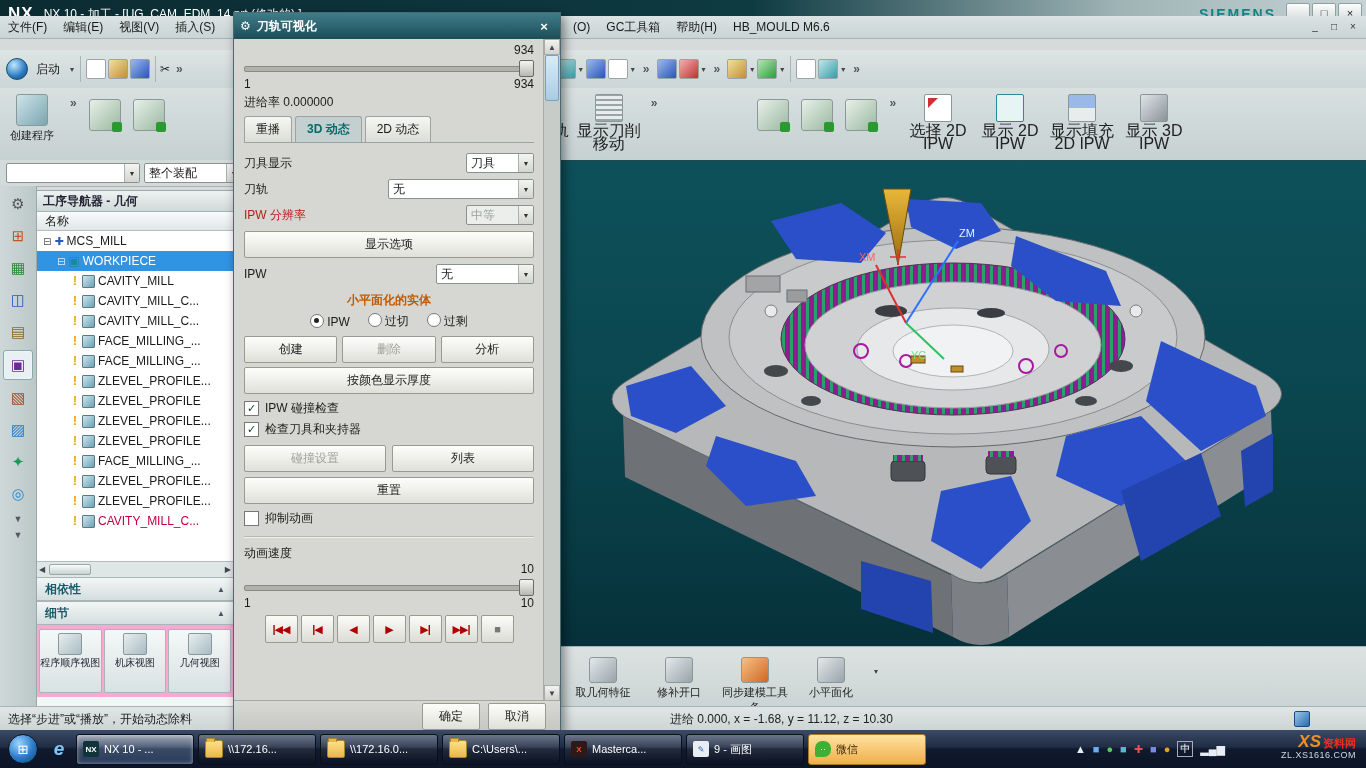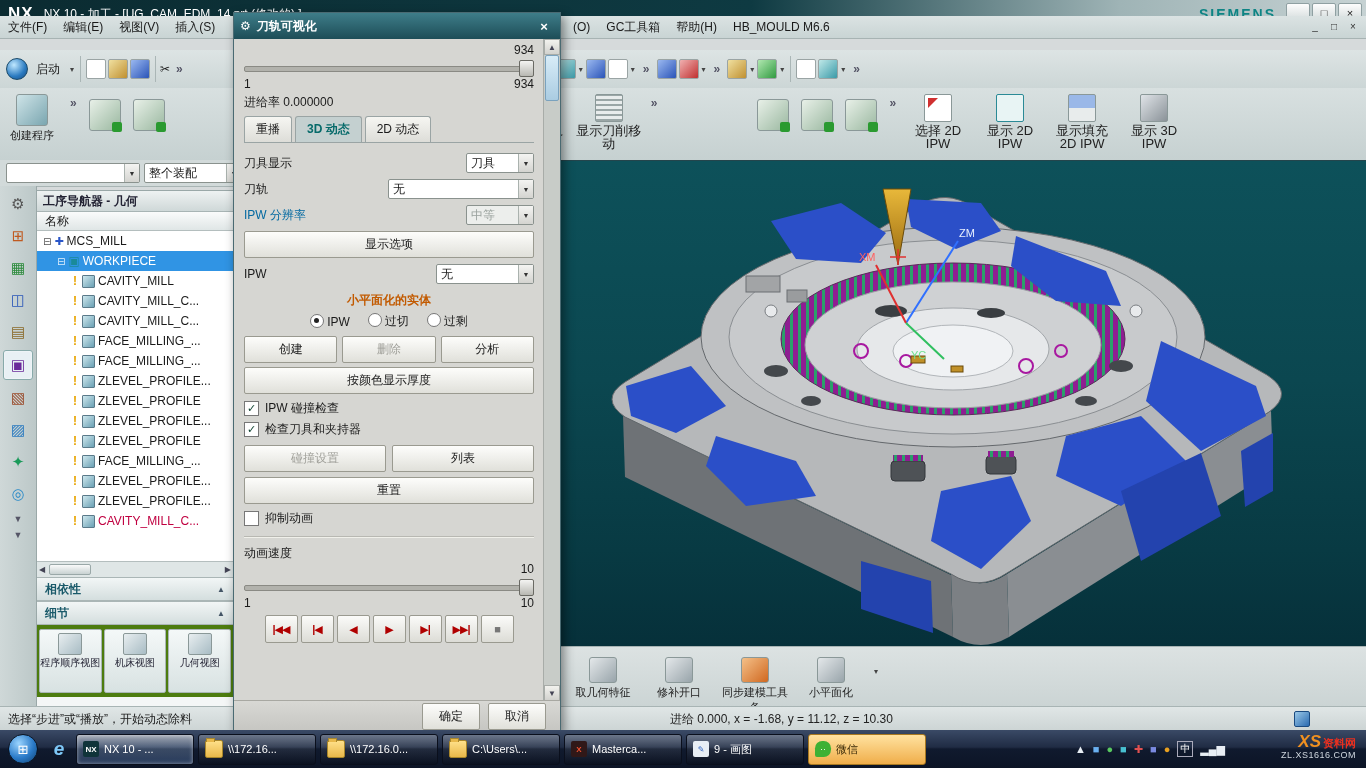--- a/index.html
+++ b/index.html
@@ -33,21 +33,21 @@
   .mi.c1{background:linear-gradient(135deg,#bfe8e8,#3a9aa8)}
   .mi.c2{background:linear-gradient(135deg,#9ab8f0,#2a54b8)}
   .mi.c3{background:linear-gradient(135deg,#f0e0a0,#c09030)}
   .mi.c4{background:linear-gradient(135deg,#f0b0b0,#c03030)}
   .mi.c5{background:linear-gradient(135deg,#b0e8b0,#309a40)}
   .mi.flat{background:#fff}
   .sep{width:1px;height:26px;background:#aab6b6;margin:0 4px;display:inline-block}
   .dd{font-size:8px;color:#444;margin:0 2px}
   .ovf{color:#556;font-weight:bold;margin:0 6px}
   .orb{width:20px;height:20px;border-radius:50%;background:radial-gradient(circle at 35% 30%,#bfe8ff,#2a7ac0 60%,#184a80);display:inline-block;vertical-align:middle;border:1px solid #1a4a6a}
-  .rbtn{width:72px;text-align:center;font-size:13px;color:#222;padding-top:4px;line-height:13px}
+  .rbtn{width:72px;text-align:center;font-size:16px;color:#222;padding-top:4px;line-height:13px}
   .rbtn .bi{width:26px;height:26px;margin:2px auto;border:1px solid #8a9898;border-radius:2px;background:#f2f4f4;position:relative}
   .bi.pathz{background:repeating-linear-gradient(45deg,#0a9aa0 0 2px,#eef4f4 2px 6px)}
   .bi.pathr{background:repeating-linear-gradient(45deg,#0a9aa0 0 2px,#eef4f4 2px 6px)}
   .bi.pathr::after{content:"";position:absolute;right:1px;bottom:1px;width:8px;height:8px;background:#d04030}
   .bi.hatch{background:repeating-linear-gradient(0deg,#9aa6a6 0 2px,#e8ecec 2px 5px)}
   .bi.sel2d{background:#fff}
   .bi.sel2d::after{content:"";position:absolute;left:3px;top:3px;border-left:10px solid #d03030;border-bottom:10px solid transparent}
   .bi.ipw2d{background:#e8f4f4;border-color:#2a8a96}
   .bi.fill2d{background:linear-gradient(180deg,#9ab8e8 50%,#e8ecec 50%)}
   .bi.ipw3d{background:linear-gradient(135deg,#e0e4e8,#8a9298)}
@@ -90,21 +90,21 @@
   .excl{color:#e8a400;font-weight:bold;width:8px;text-align:center}
   .opic{width:11px;height:11px;border:1px solid #5a7a8a;background:linear-gradient(135deg,#cfe8ee,#6aa0b4);border-radius:1px;display:inline-block}
   .mcsic{color:#2a56c8;font-weight:bold;font-size:11px}
   .cubeic{color:#1a8a9a;font-size:12px}
   .trow.red{color:#c00040}
   .hscroll{height:15px;background:#dfe6e6;border-top:1px solid #b4bebe;display:flex;align-items:center;justify-content:space-between;padding:0 2px;font-size:8px;color:#445}
   .hscroll .thumbh{width:40px;height:9px;background:linear-gradient(#fafafa,#c8d2d2);border:1px solid #9aa8a8;border-radius:2px}
   .navsec{height:22px;background:linear-gradient(#f2f6f6,#d4dede);border:1px solid #aab6b6;border-left:none;border-right:none;
     display:flex;align-items:center;justify-content:space-between;padding:0 8px;color:#1a5a6a;font-weight:bold}
   .navsec .chev{font-size:8px;color:#456}
-  .views{display:flex;gap:2px;padding:4px 2px;background:#4d7c0f;height:64px}
+  .views{display:flex;gap:2px;padding:4px 2px;background:#f9a8d4;height:64px}
   .vbtn{flex:1;border:1px solid #aab6b6;border-radius:2px;background:linear-gradient(#f4f8f8,#d8e2e2);
     text-align:center;font-size:10px;line-height:12px;padding-top:2px;color:#223}
   .vbtn .bi{width:22px;height:20px;margin:1px auto 2px;border:1px solid #8a9898;background:linear-gradient(135deg,#e8eef0,#a8bcc4);border-radius:2px}
   
   .dlg{left:233px;top:12px;width:326px;height:718px;background:#d6d6d2;border:1px solid #4a6a72;
     box-shadow:3px 4px 10px rgba(0,0,0,.45);z-index:50}
   .dtitle{height:26px;background:linear-gradient(#3e7d89,#1d4d57);color:#fff;display:flex;align-items:center;padding:0 6px;font-weight:bold}
   .dtitle .gear{margin-right:6px}
   .dclose{margin-left:auto;width:20px;height:18px;display:flex;align-items:center;justify-content:center;font-size:13px}
   .dbody{position:absolute;left:0;top:26px;right:16px;bottom:30px;padding:4px 10px 0 10px;overflow:hidden}
@@ -117,21 +117,21 @@
   .slider .track{position:absolute;left:0;right:0;top:7px;height:4px;background:#b2b2ac;border:1px solid #8a8a84;border-radius:2px}
   .slider .thumb{position:absolute;right:0;top:1px;width:13px;height:15px;background:linear-gradient(#f4f4f2,#b8b8b2);border:1px solid #6a6a64;border-radius:2px}
   .mmrow{display:flex;justify-content:space-between;height:15px}
   .feed{height:18px;margin:2px 0 4px}
   .tabs{display:flex;border-bottom:1px solid #9aa4a4;margin:2px 0 8px}
   .tab{padding:4px 11px;border:1px solid #9aa4a4;border-bottom:none;border-radius:3px 3px 0 0;
     background:linear-gradient(#f6f6f2,#ddddd8);margin-right:3px}
   .tab.act{background:#c4d0d0;color:#066a6a;font-weight:bold}
   .frow{display:flex;align-items:center;justify-content:space-between;height:24px;margin-bottom:2px}
   .frow .lbl{white-space:nowrap}
-  .frow .lbl.dis{color:#0369a1}
+  .frow .lbl.dis{color:#b91c1c}
   .w58{width:62px}.w140{width:140px}.w92{width:92px}
   .btn{background:linear-gradient(#fdfdfb,#e0e0da);border:1px solid #9a9a90;border-radius:2px;
     text-align:center;padding:4px 0;color:#222}
   .btn.full{display:block;margin:4px 0}
   .btn.dis{color:#a0a09a}
   .ogtitle{text-align:center;color:#c25a00;font-weight:bold;margin:6px 0 4px}
   .radios{display:flex;justify-content:center;gap:18px;align-items:center;margin-bottom:6px}
   .rb{width:12px;height:12px;border-radius:50%;background:#fff;border:1px solid #777;display:inline-block;position:relative;vertical-align:-2px;margin-right:3px}
   .rb.on::after{content:"";position:absolute;left:3px;top:3px;width:5px;height:5px;border-radius:50%;background:#222}
   .trio{display:flex;gap:5px;margin-bottom:4px}

